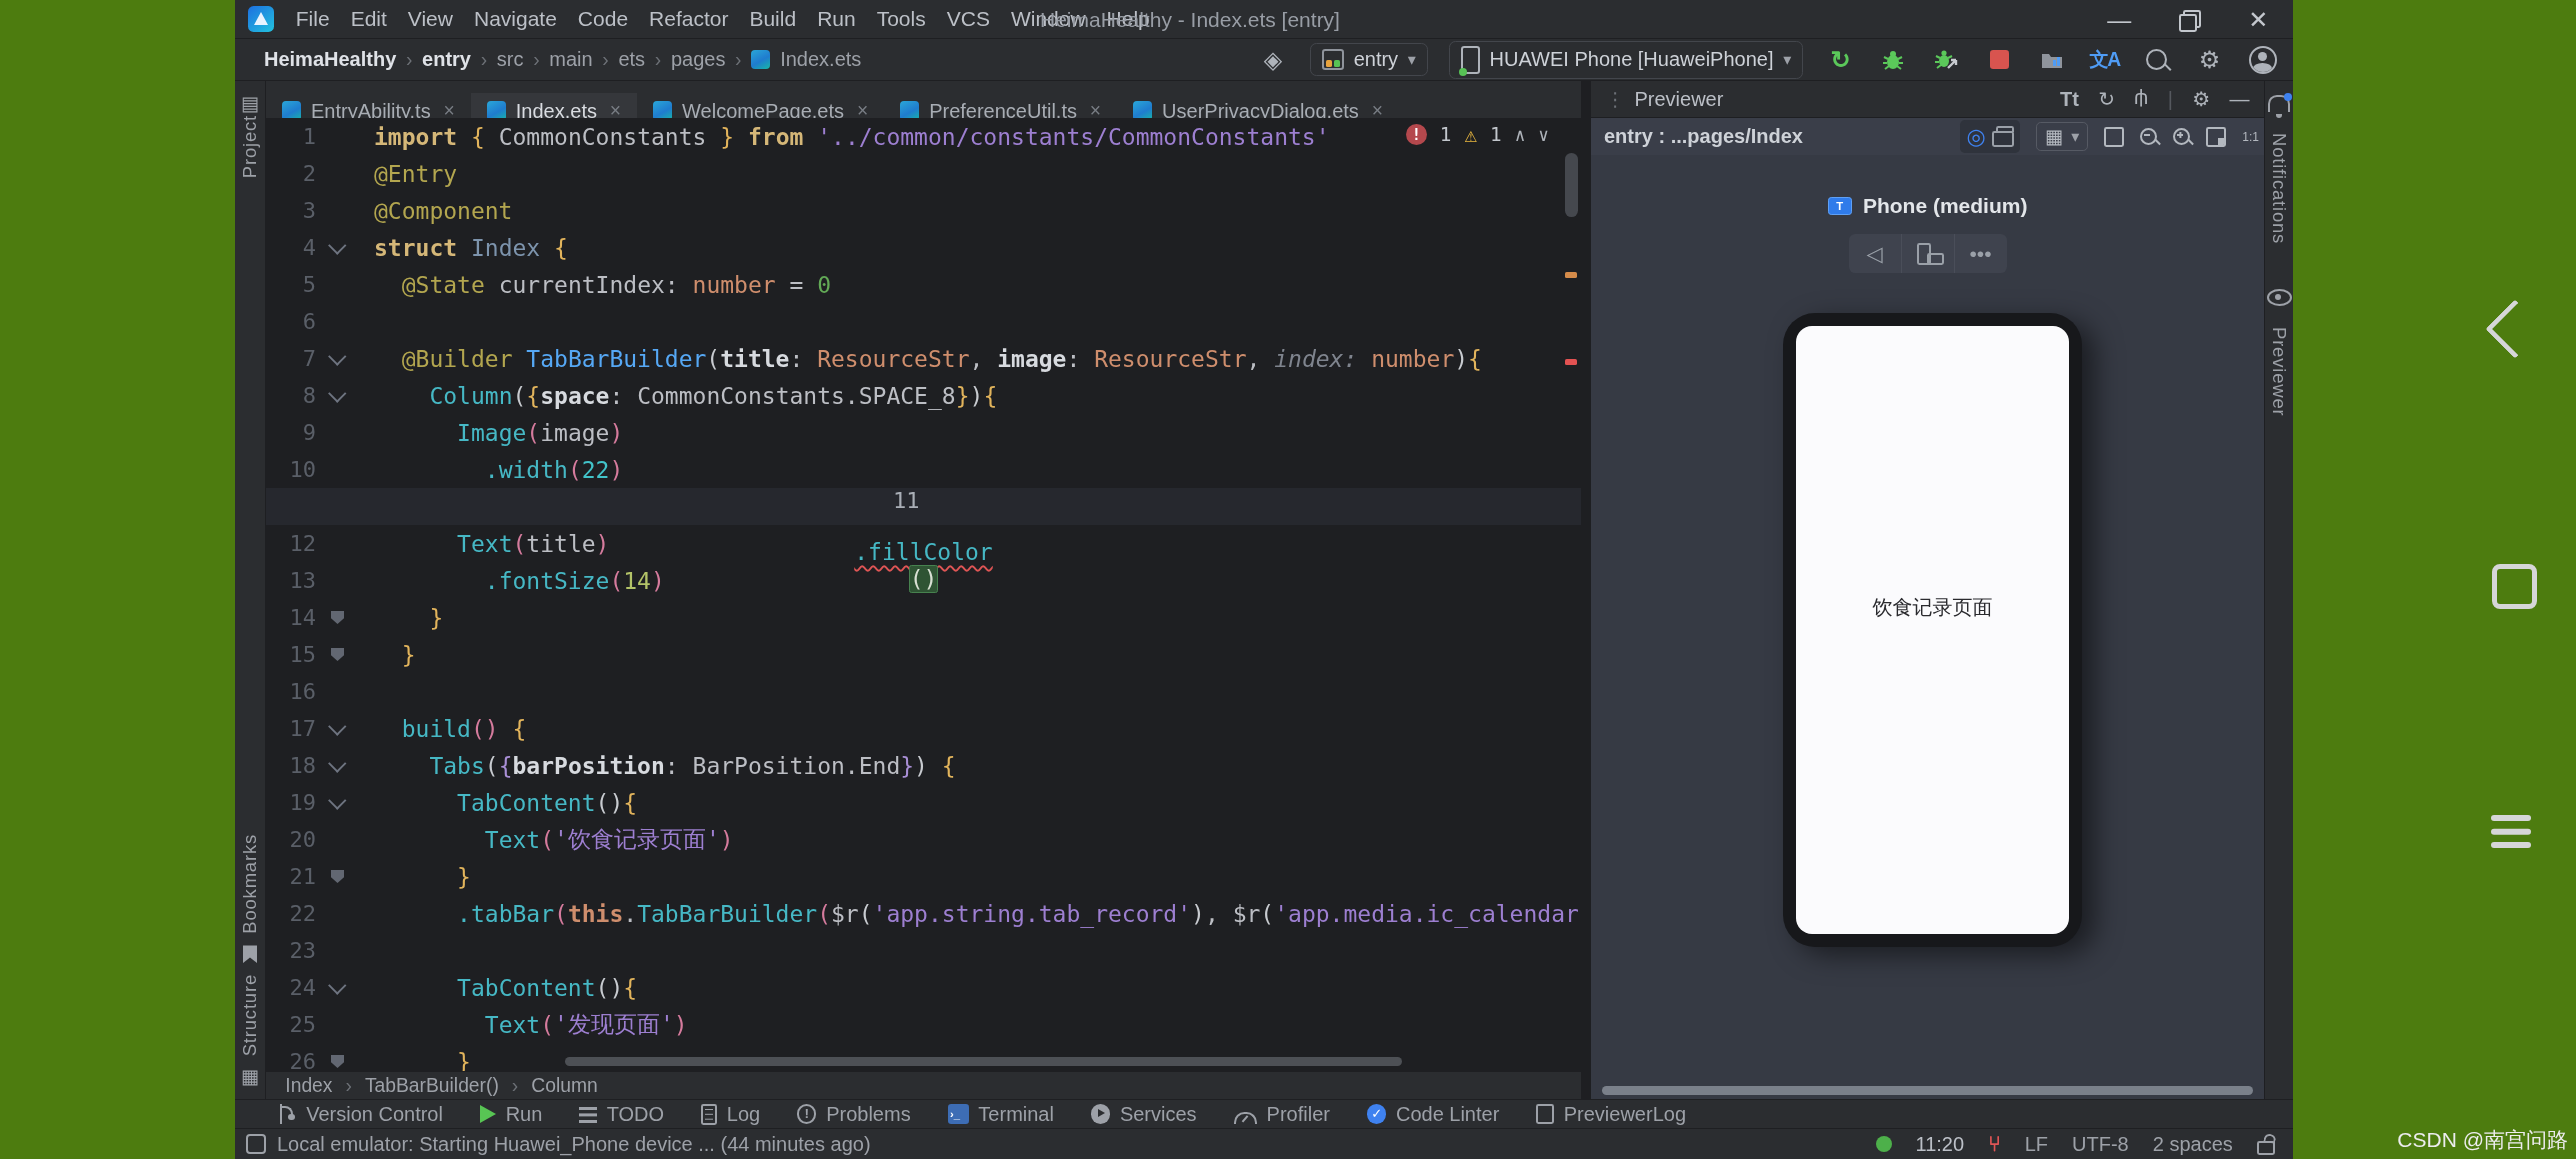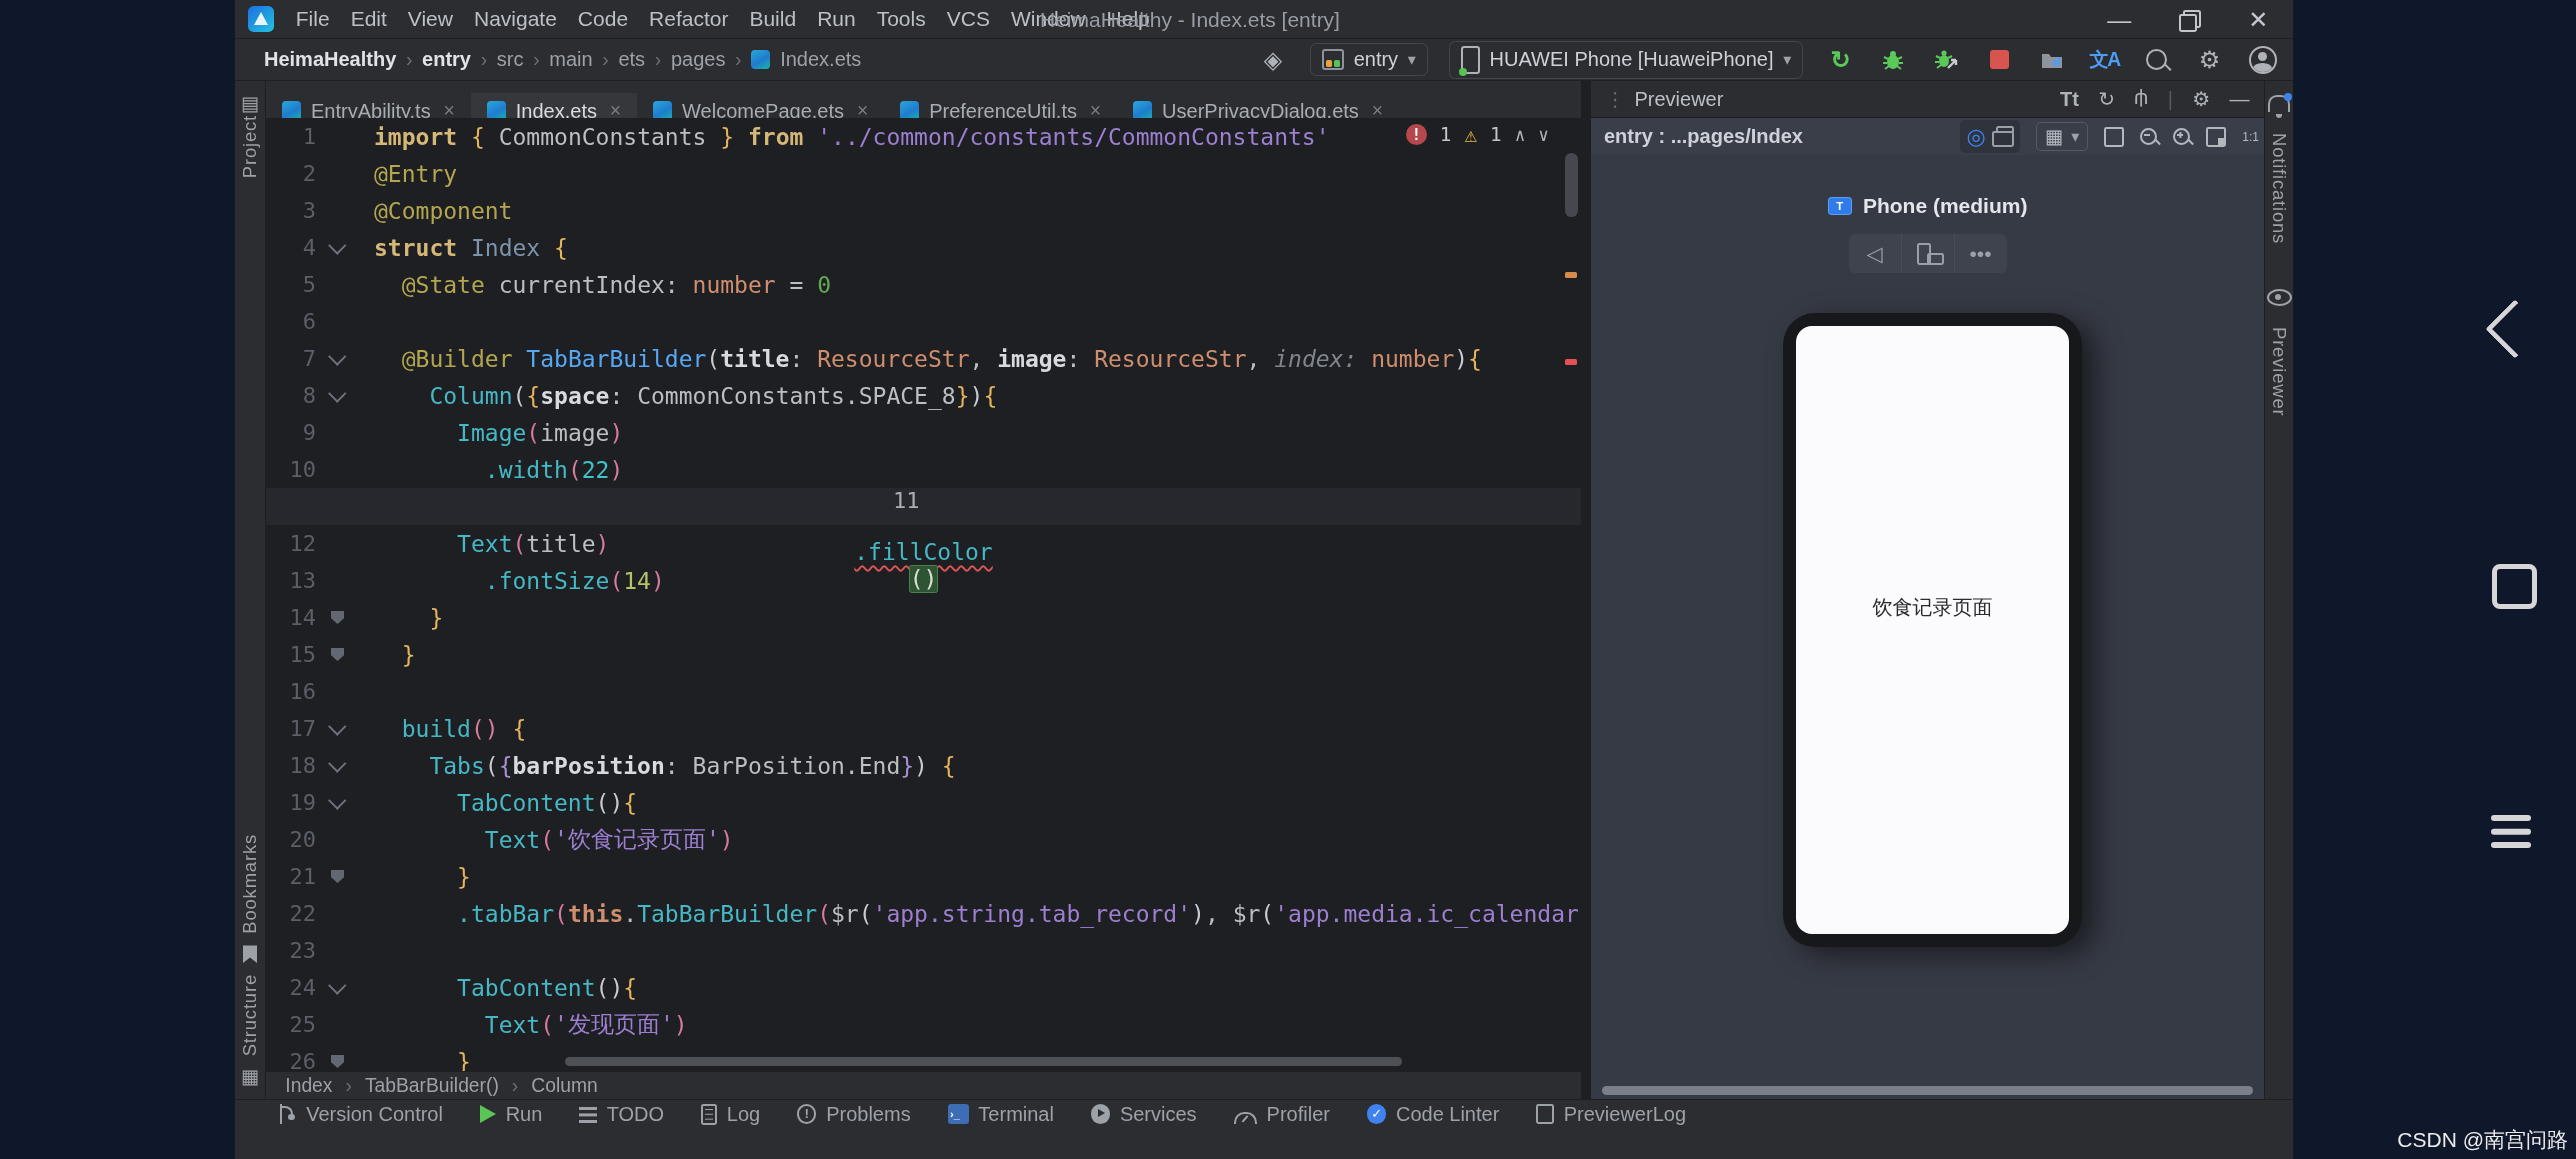--- a/index.html
+++ b/index.html
@@ -1,16 +1,16 @@
 <!DOCTYPE html>
 <html style="font-size:13px"><head>
 <meta charset="utf-8">
 <style>
   html,body{margin:0;padding:0;background:#000;}
-  #stage{position:relative;width:2576px;height:1159px;background:#0f172a;overflow:hidden;
+  #stage{position:relative;width:2576px;height:1159px;background:#4d7c0f;overflow:hidden;
          font-family:"Liberation Sans",sans-serif;color:#bcc0c7;}
   
   #ide{position:absolute;left:235px;top:0;width:2058px;height:1159px;background:#2b2d30;}
   
   #menubar{position:absolute;left:0;top:0;width:100%;height:39px;display:flex;align-items:center;
            padding-left:13px;box-sizing:border-box;border-bottom:1.6px solid #1e1f22;}
   .logo{width:26px;height:26px;border-radius:5.6px;background:linear-gradient(140deg,#1d6fe0,#23c3de);
         position:relative;margin-right:11.3px;flex:none;}
   .logo::after{content:"";position:absolute;left:6.4px;top:5.6px;border-left:7.2px solid transparent;
         border-right:7.2px solid transparent;border-bottom:13px solid #eaf4ff;}
@@ -490,20 +490,33 @@
         <span class="tw">
           <span class="twi lint-ico">✓</span>
           <span>Code Linter</span>
         </span>
         <span class="tw">
           <span class="twi plog-ico"></span>
           <span>PreviewerLog</span>
         </span>
       </div>
 
+    <div id="statusbar">
+      <span class="sb-ico"></span>
+      <span>Local emulator: Starting Huawei_Phone device ... (44 minutes ago)</span>
+      <span id="sb-right">
+        <span class="gdot"></span>
+        <span style="color:#bcc0c7;">11:20</span>
+        <span class="rbranch">⑂</span>
+        <span>LF</span>
+        <span>UTF-8</span>
+        <span>2 spaces</span>
+        <span class="lock"></span>
+      </span>
+    </div>
   </div>
 
   <div id="ovl-back"></div>
   <div id="ovl-square"></div>
   <div id="ovl-menu"></div>
   <div id="watermark">CSDN @南宫问路</div>
 </div>
 
 
 </body></html>

